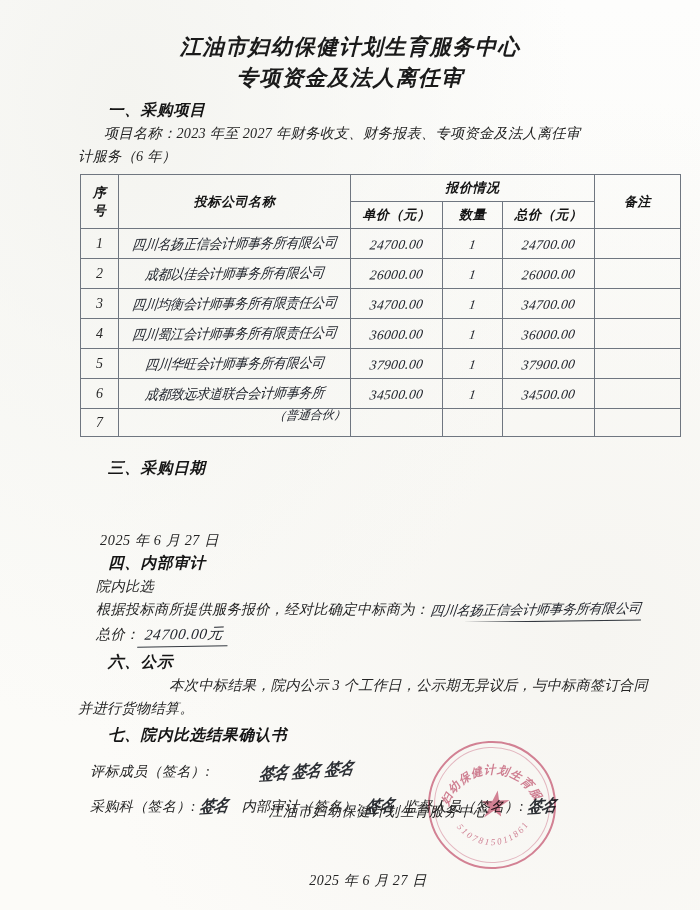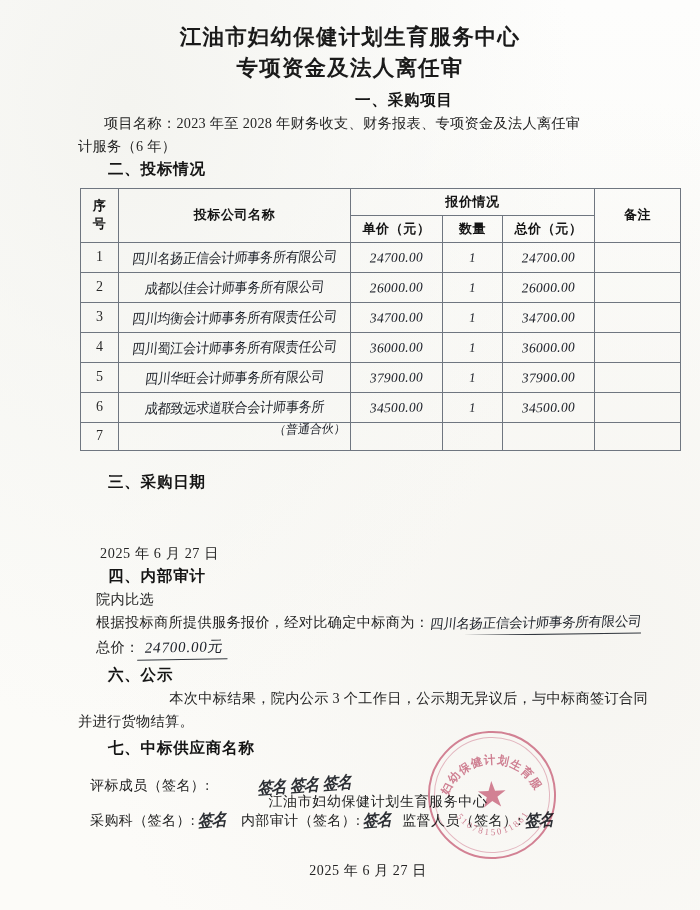--- a/index.html
+++ b/index.html
@@ -19,23 +19,24 @@
   .page {
     position: absolute;
     inset: 0;
     background:
       radial-gradient(ellipse at 18% 12%, #f4f4f0 0%, rgba(244,244,240,0) 55%),
       radial-gradient(ellipse at 85% 70%, #f6f5f1 0%, rgba(246,245,241,0) 60%),
       linear-gradient(180deg, #fdfdfc 0%, #fbfbf8 45%, #fcfbf8 100%);
   }
   .content {
     position: absolute;
-    left: 0; top: 0;
+    left: 0; top: 10px;
     width: 700px;
     height: 790px;
+    font-style: italic;
   }
 
   
   .title-block {
     text-align: center;
     padding-top: 22px;
   }
   .title-line {
     font-family: "DejaVu Serif", "Liberation Serif", serif;
     font-weight: bold;
@@ -251,25 +252,24 @@
 
 <div class="page"></div>
 
 <div class="content">
 
   <div class="title-block">
     <div class="title-line">江油市妇幼保健计划生育服务中心</div>
     <div class="title-line">专项资金及法人离任审</div>
   </div>
 
-  <div class="sec-head" style="margin-top:6px;text-align:center;">一、采购项目</div>
-  <div class="body-text indent">项目名称：2023 年至 2028 年财务收支、财务报表、专项资金及法人离任审</div>
+  <div class="sec-head" style="margin-top:6px;">一、采购项目</div>
+  <div class="body-text indent">项目名称：2023 年至 2027 年财务收支、财务报表、专项资金及法人离任审</div>
   <div class="body-text noindent">计服务（6 年）</div>
 
-  <div class="sec-head">二、投标情况</div>
 
   <div class="tbl-wrap">
     <table class="bid">
       <colgroup>
         <col class="th-seq">
           <col class="th-name">
           <col class="th-unit">
           <col class="th-qty">
           <col class="th-total">
           <col class="th-note">
@@ -359,21 +359,21 @@
   <div class="sec-head">四、内部审计</div>
   <div class="body-text noindent" style="margin-left:96px;">院内比选</div>
 
   <div class="body-text noindent" style="margin-left:96px; margin-right:10px; white-space:nowrap; overflow:hidden;"><span>根据投标商所提供服务报价，经对比确定中标商为：</span><span class="hw-inline">四川名扬正信会计师事务所有限公司</span></div>
   <div class="body-text noindent" style="margin-left:96px;"><span>总价：</span><span class="hw-amount">24700.00元</span></div>
 
   <div class="sec-head" style="margin-top:4px;">六、公示</div>
   <div class="body-text indent" style="margin-left:90px;text-align:right;">本次中标结果，院内公示 3 个工作日，公示期无异议后，与中标商签订合同</div>
   <div class="body-text noindent">并进行货物结算。</div>
 
-  <div class="sec-head" style="margin-top:4px;">七、中标供应商名称</div>
+  <div class="sec-head" style="margin-top:4px;">七、院内比选结果确认书</div>
 
   <div class="sig-row" style="margin-top:14px;">
     <span class="sig-label">评标成员（签名）:</span>
     <span class="sig-mark" style="margin-left:46px;">签名 签名 签名</span>
   </div>
 
   <div class="sig-row" style="margin-top:14px;">
     <span class="sig-label">采购科（签名）:</span>
     <span class="sig-mark">签名</span>
     <span class="sig-label" style="margin-left:10px;">内部审计（签名）:</span>

